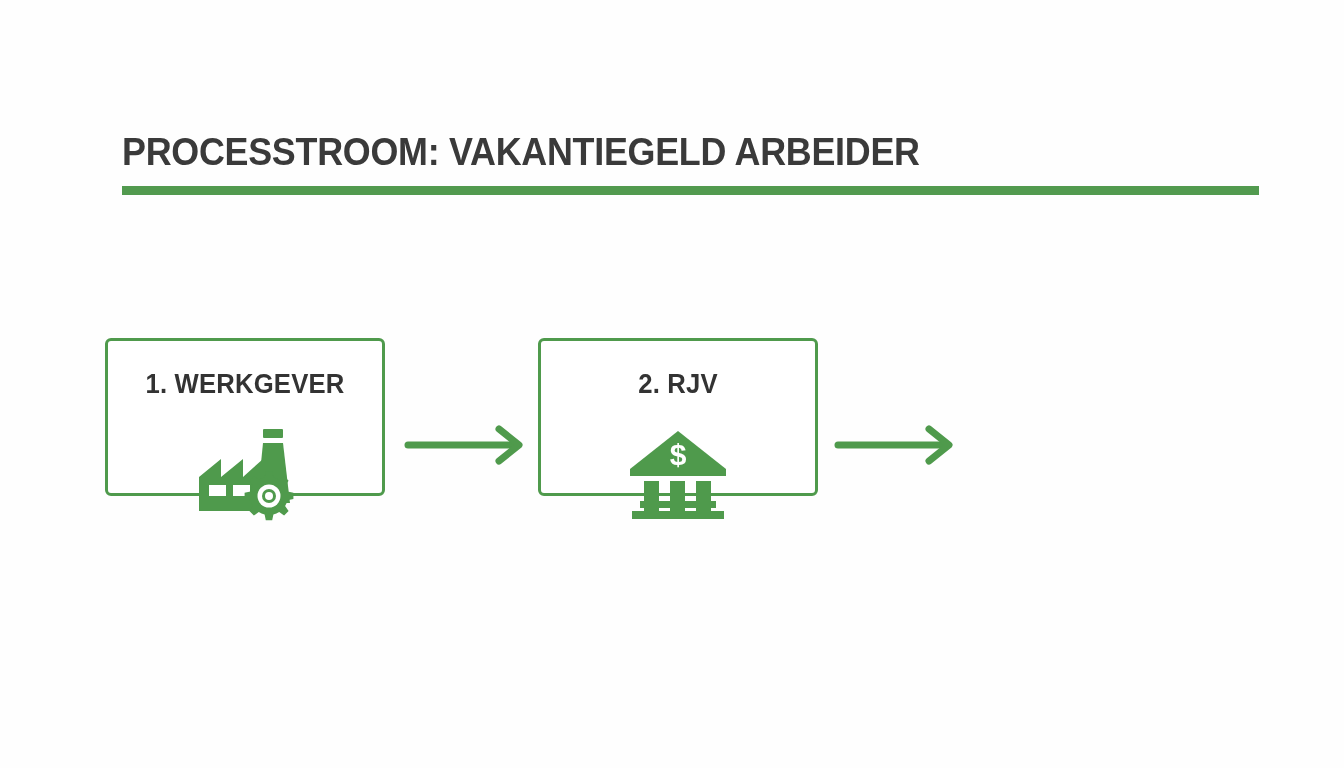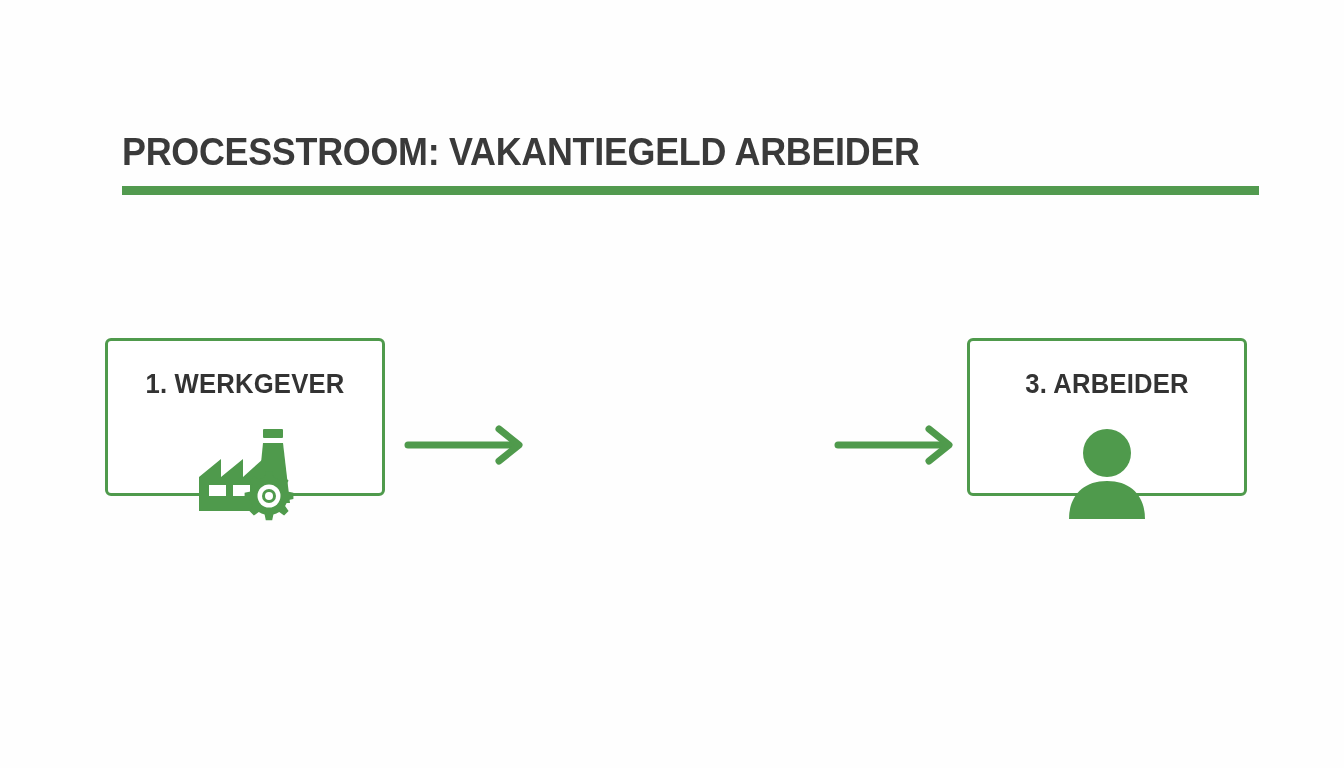--- a/index.html
+++ b/index.html
@@ -158,36 +158,46 @@
 
     <div id="arrow-1" class="flow-arrow">
       <svg width="124" height="42" viewBox="0 0 124 42" aria-hidden="true">
         <g stroke="#4f9a4c" stroke-width="7" fill="none" stroke-linecap="round" stroke-linejoin="round">
           <line x1="5" y1="21" x2="112" y2="21"></line>
           <polyline points="96,5 116,21 96,37"></polyline>
         </g>
       </svg>
     </div>
 
+    <div id="node-2" class="flow-node">
+      <div class="node-label">2. RJV</div>
+      <div class="node-icon">
+        <svg width="104" height="96" viewBox="0 0 104 96" aria-hidden="true">
+          <g fill="#4f9a4c">
+
+            <path d="M52 6 L100 44 L4 44 Z"></path>
+            <rect x="4" y="44" width="96" height="7"></rect>
+
+            <rect x="18" y="56" width="15" height="34"></rect>
+            <rect x="44" y="56" width="15" height="34"></rect>
+            <rect x="70" y="56" width="15" height="34"></rect>
+
+            <rect x="14" y="76" width="76" height="7"></rect>
+            <rect x="6" y="86" width="92" height="8"></rect>
+          </g>
+
+          <text x="52" y="40" fill="#ffffff" font-family="Liberation Sans, sans-serif" font-size="30" font-weight="bold" text-anchor="middle">$</text>
+        </svg>
+      </div>
+    </div>
 
     <div id="arrow-2" class="flow-arrow">
       <svg width="124" height="42" viewBox="0 0 124 42" aria-hidden="true">
         <g stroke="#4f9a4c" stroke-width="7" fill="none" stroke-linecap="round" stroke-linejoin="round">
           <line x1="5" y1="21" x2="112" y2="21"></line>
           <polyline points="96,5 116,21 96,37"></polyline>
         </g>
       </svg>
     </div>
 
-    <div id="node-3" class="flow-node">
-      <div class="node-label">3. ARBEIDER</div>
-      <div class="node-icon">
-        <svg width="104" height="96" viewBox="0 0 104 96" aria-hidden="true">
-          <g fill="#4f9a4c">
-            <circle cx="52" cy="28" r="24"></circle>
-            <path d="M52 56 C 27 56 14 72 14 94 L 90 94 C 90 72 77 56 52 56 Z"></path>
-          </g>
-        </svg>
-      </div>
-    </div>
 
   </div>
 </div>
 
 </body></html>

